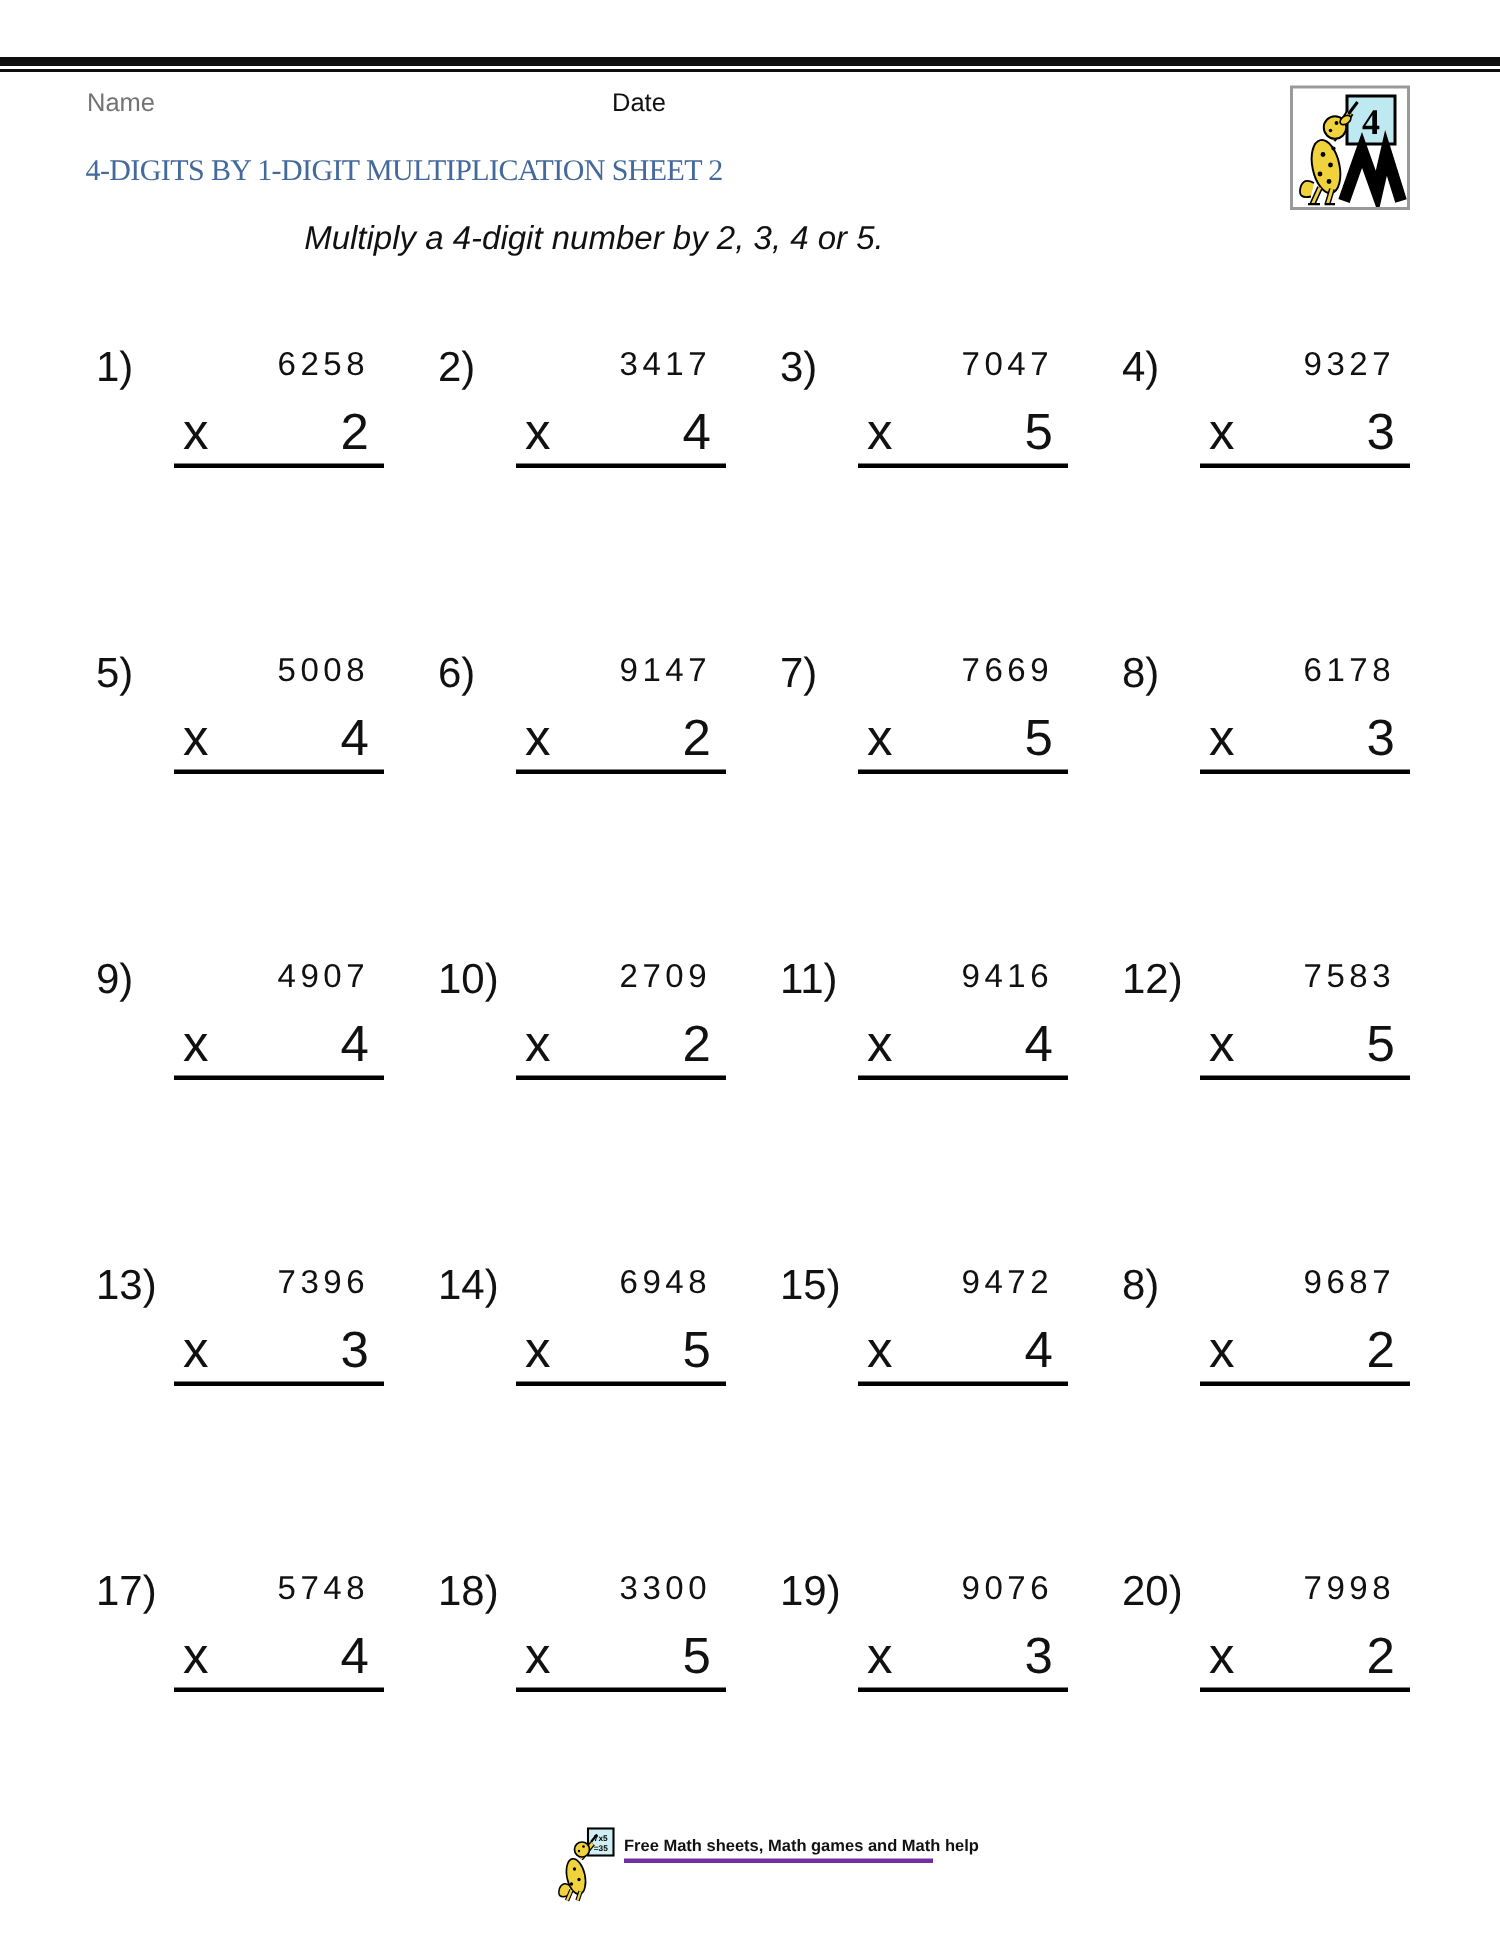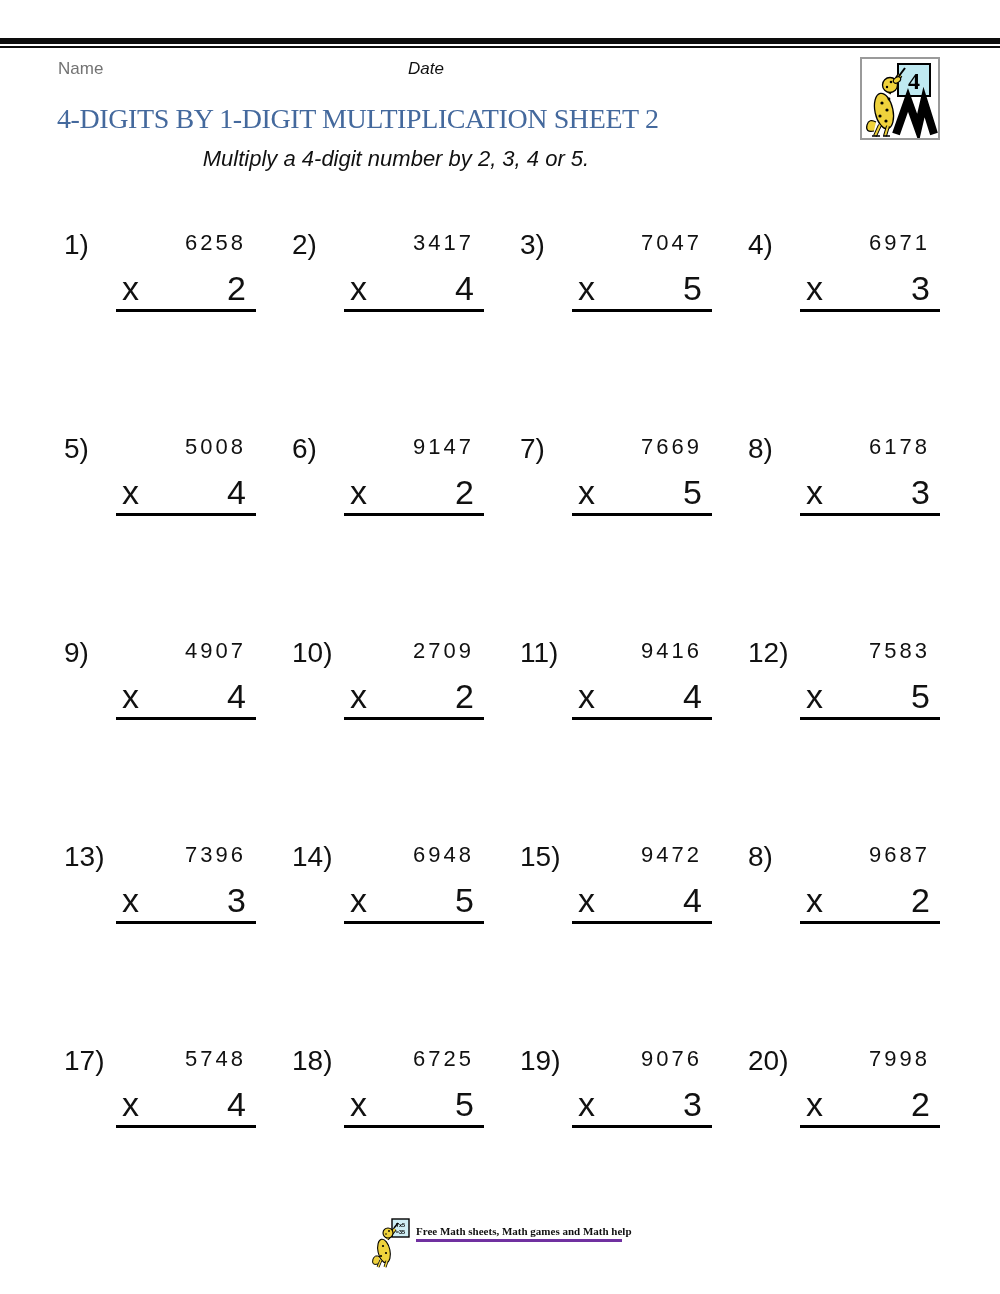--- a/index.html
+++ b/index.html
@@ -5,31 +5,31 @@
   html,body{margin:0;padding:0;background:#fff;}
   body{
     width:1000px;height:1294px;position:relative;
     font-family:"Liberation Sans", sans-serif;color:#1a1a1a;overflow:hidden;
   }
   
   .rule-thick{position:absolute;left:0;top:38px;width:1000px;height:6px;background:#0d0d0d;}
   .rule-thin{position:absolute;left:0;top:46px;width:1000px;height:2px;background:#0d0d0d;}
 
   .name-label{position:absolute;left:58px;top:59px;font-size:17px;color:#737373;}
-  .date-label{position:absolute;left:408px;top:59px;font-size:17px;color:#111;font-style:italic;}
+  .date-label{position:absolute;left:408px;top:59px;font-size:17px;color:#111;}
 
   .logo-box{
     position:absolute;left:860px;top:57px;width:80px;height:83px;
     border:2px solid #9a9a9a;background:#fff;box-sizing:border-box;
   }
 
   .page-title{
     position:absolute;left:57px;top:103px;width:800px;
     font-family:"Liberation Serif", serif;
-    font-size:28px;letter-spacing:-0.4px;color:#44699D;white-space:nowrap;
+    font-size:20px;letter-spacing:-0.4px;color:#44699D;white-space:nowrap;
   }
   .page-subtitle{
     position:absolute;left:0;top:146px;width:792px;text-align:center;
     font-style:italic;font-size:22px;color:#111;
   }
 
   
   .problems{
     position:absolute;left:64px;top:225px;width:912px;
     display:grid;grid-template-columns:repeat(4,228px);
@@ -43,21 +43,21 @@
     letter-spacing:3px;color:#111;
   }
   .mul-row{
     display:flex;justify-content:space-between;align-items:baseline;
     margin-top:6px;line-height:42px;font-size:34px;color:#111;
     border-bottom:3px solid #000;padding:0 10px 0 6px;
   }
 
   
   .footer{position:absolute;left:368px;top:1216px;display:flex;align-items:flex-start;}
-  .footer-right{margin-left:2px;font-family:Liberation Serif, serif;}
+  .footer-right{margin-left:2px;}
   .tagline{font-size:11px;font-weight:bold;color:#111;white-space:nowrap;padding-top:9px;}
   .purple-rule{height:3px;background:#7030A0;margin-top:2px;width:206px;}
   .site{
     font-size:19px;font-weight:bold;white-space:nowrap;margin-left:-34px;margin-top:1px;
     color:#fff;-webkit-text-stroke:1.2px #000;letter-spacing:0.5px;
   }
   .site::first-letter{font-size:31px;}
 </style>
 </head>
 <body>
@@ -127,21 +127,21 @@
       <div class="top-num">7047</div>
       <div class="mul-row">
           <span>x</span>
           <span>5</span>
         </div>
     </div>
   </div>
   <div class="problem">
     <div class="pnum">4)</div>
     <div class="work">
-      <div class="top-num">6971</div>
+      <div class="top-num">9327</div>
       <div class="mul-row">
           <span>x</span>
           <span>3</span>
         </div>
     </div>
   </div>
 
   <div class="problem">
     <div class="pnum">5)</div>
     <div class="work">
@@ -271,21 +271,21 @@
       <div class="top-num">5748</div>
       <div class="mul-row">
           <span>x</span>
           <span>4</span>
         </div>
     </div>
   </div>
   <div class="problem">
     <div class="pnum">18)</div>
     <div class="work">
-      <div class="top-num">6725</div>
+      <div class="top-num">3300</div>
       <div class="mul-row">
           <span>x</span>
           <span>5</span>
         </div>
     </div>
   </div>
   <div class="problem">
     <div class="pnum">19)</div>
     <div class="work">
       <div class="top-num">9076</div>

